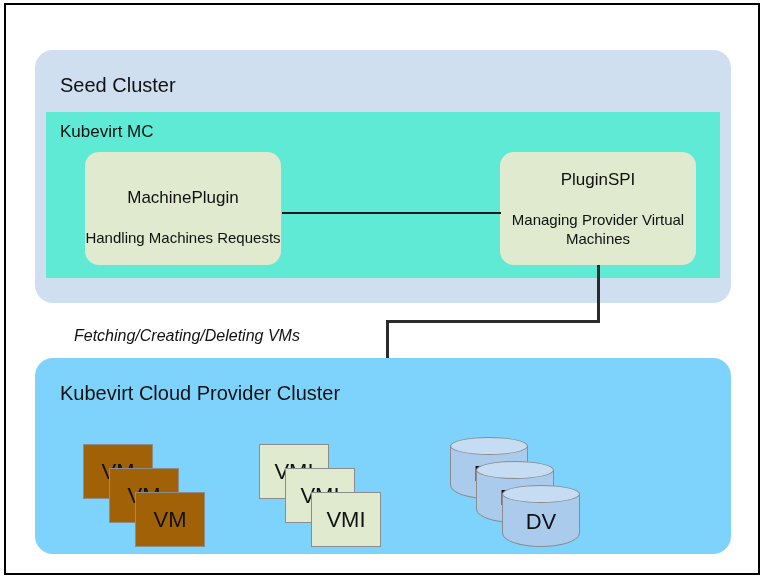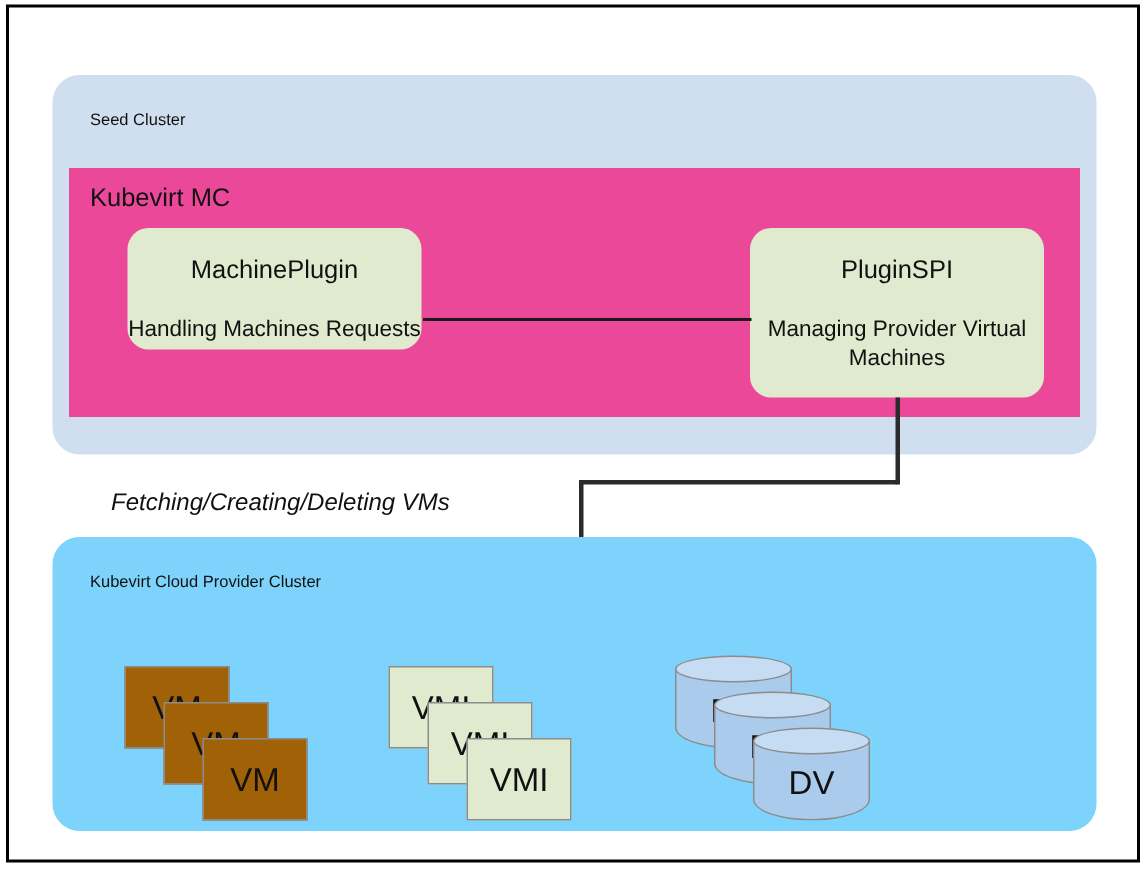--- a/index.html
+++ b/index.html
@@ -44,33 +44,33 @@
     top: 358px;
     width: 696px;
     height: 196px;
     background: #7dd3fc;
     border-radius: 18px;
   }
   .cluster-title {
     position: absolute;
     left: 25px;
     top: 24px;
-    font-size: 11px;
+    font-size: 20px;
     color: #111111;
     white-space: nowrap;
   }
 
   
   .mc-box {
     position: absolute;
     left: 11px;
     top: 62px;
     width: 674px;
     height: 166px;
-    background: #ec4899;
+    background: #5eead4;
   }
   .mc-title {
     position: absolute;
     left: 14px;
     top: 10px;
     font-size: 17px;
     color: #111111;
     white-space: nowrap;
   }
 
@@ -96,21 +96,22 @@
     font-size: 15px;
     color: #111111;
     margin-top: 20px;
     text-align: center;
     line-height: 19px;
   }
   .machine-plugin {
     left: 85px;
     top: 152px;
     width: 196px;
-    height: 81px;
+    height: 113px;
+    justify-content: center;
   }
   .plugin-spi {
     left: 500px;
     top: 152px;
     width: 196px;
     height: 113px;
   }
 
   
   .mid-label {

